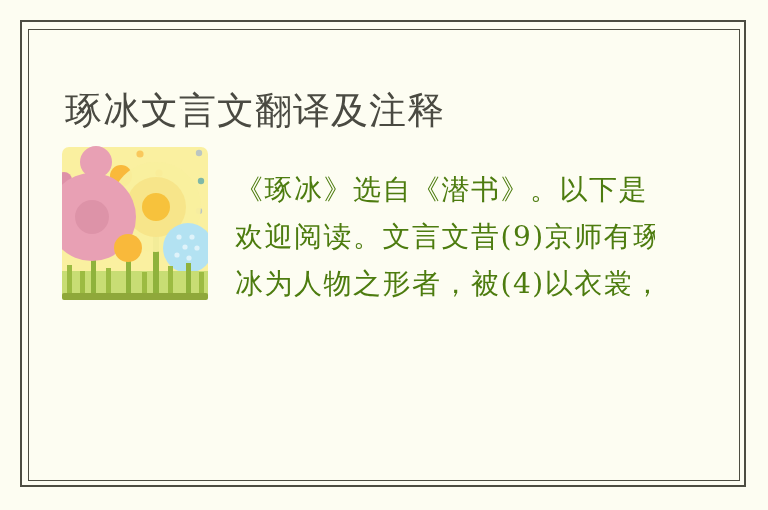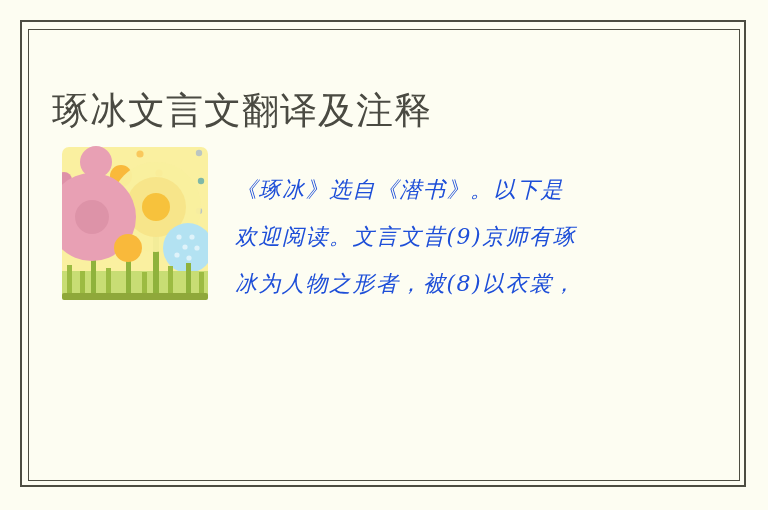--- a/index.html
+++ b/index.html
@@ -38,21 +38,21 @@
     top: 29px;
     width: 712px;
     height: 452px;
     border: 1px solid #4d4d42;
     box-sizing: border-box;
   }
 
   
   #page-title {
     position: absolute;
-    left: 52px;
+    left: 65px;
     top: 62px;
     font-size: 37px;
     line-height: 48px;
     letter-spacing: 1px;
     color: #4a4a42;
     font-weight: 400;
     white-space: nowrap;
     font-family: "Liberation Sans", "DejaVu Sans", sans-serif;
   }
 
@@ -69,28 +69,27 @@
   
   #article-body {
     position: absolute;
     left: 235px;
     top: 166px;
     width: 420px;
     height: 230px;
     overflow: hidden;
   }
   .body-line {
-    font-size: 22px;
+    font-size: 28px;
     line-height: 47px;
     height: 47px;
-    color: #1d4ed8;
+    color: #4d7c0f;
     letter-spacing: 1.5px;
     white-space: nowrap;
     font-family: "DejaVu Serif", "Liberation Serif", serif;
-    font-style: italic;
     font-weight: 400;
   }
 </style>
 </head>
 <body>
 
 <div id="page">
 
   <div id="frame-outer"></div>
   <div id="frame-inner"></div>
@@ -152,16 +151,16 @@
       <rect x="124" y="118" width="5" height="32" fill="#8fb23c"></rect>
       <rect x="137" y="127" width="5" height="23" fill="#9cbb42"></rect>
 
       <rect x="0" y="148" width="146" height="7" rx="2" fill="#8fa83a"></rect>
     </svg>
   </div>
 
   <div id="article-body">
     <div class="body-line">《琢冰》选自《潜书》。以下是</div>
     <div class="body-line">欢迎阅读。文言文昔(9)京师有琢</div>
-    <div class="body-line">冰为人物之形者，被(8)以衣裳，</div>
+    <div class="body-line">冰为人物之形者，被(4)以衣裳，</div>
   </div>
 
 </div>
 
 </body></html>

